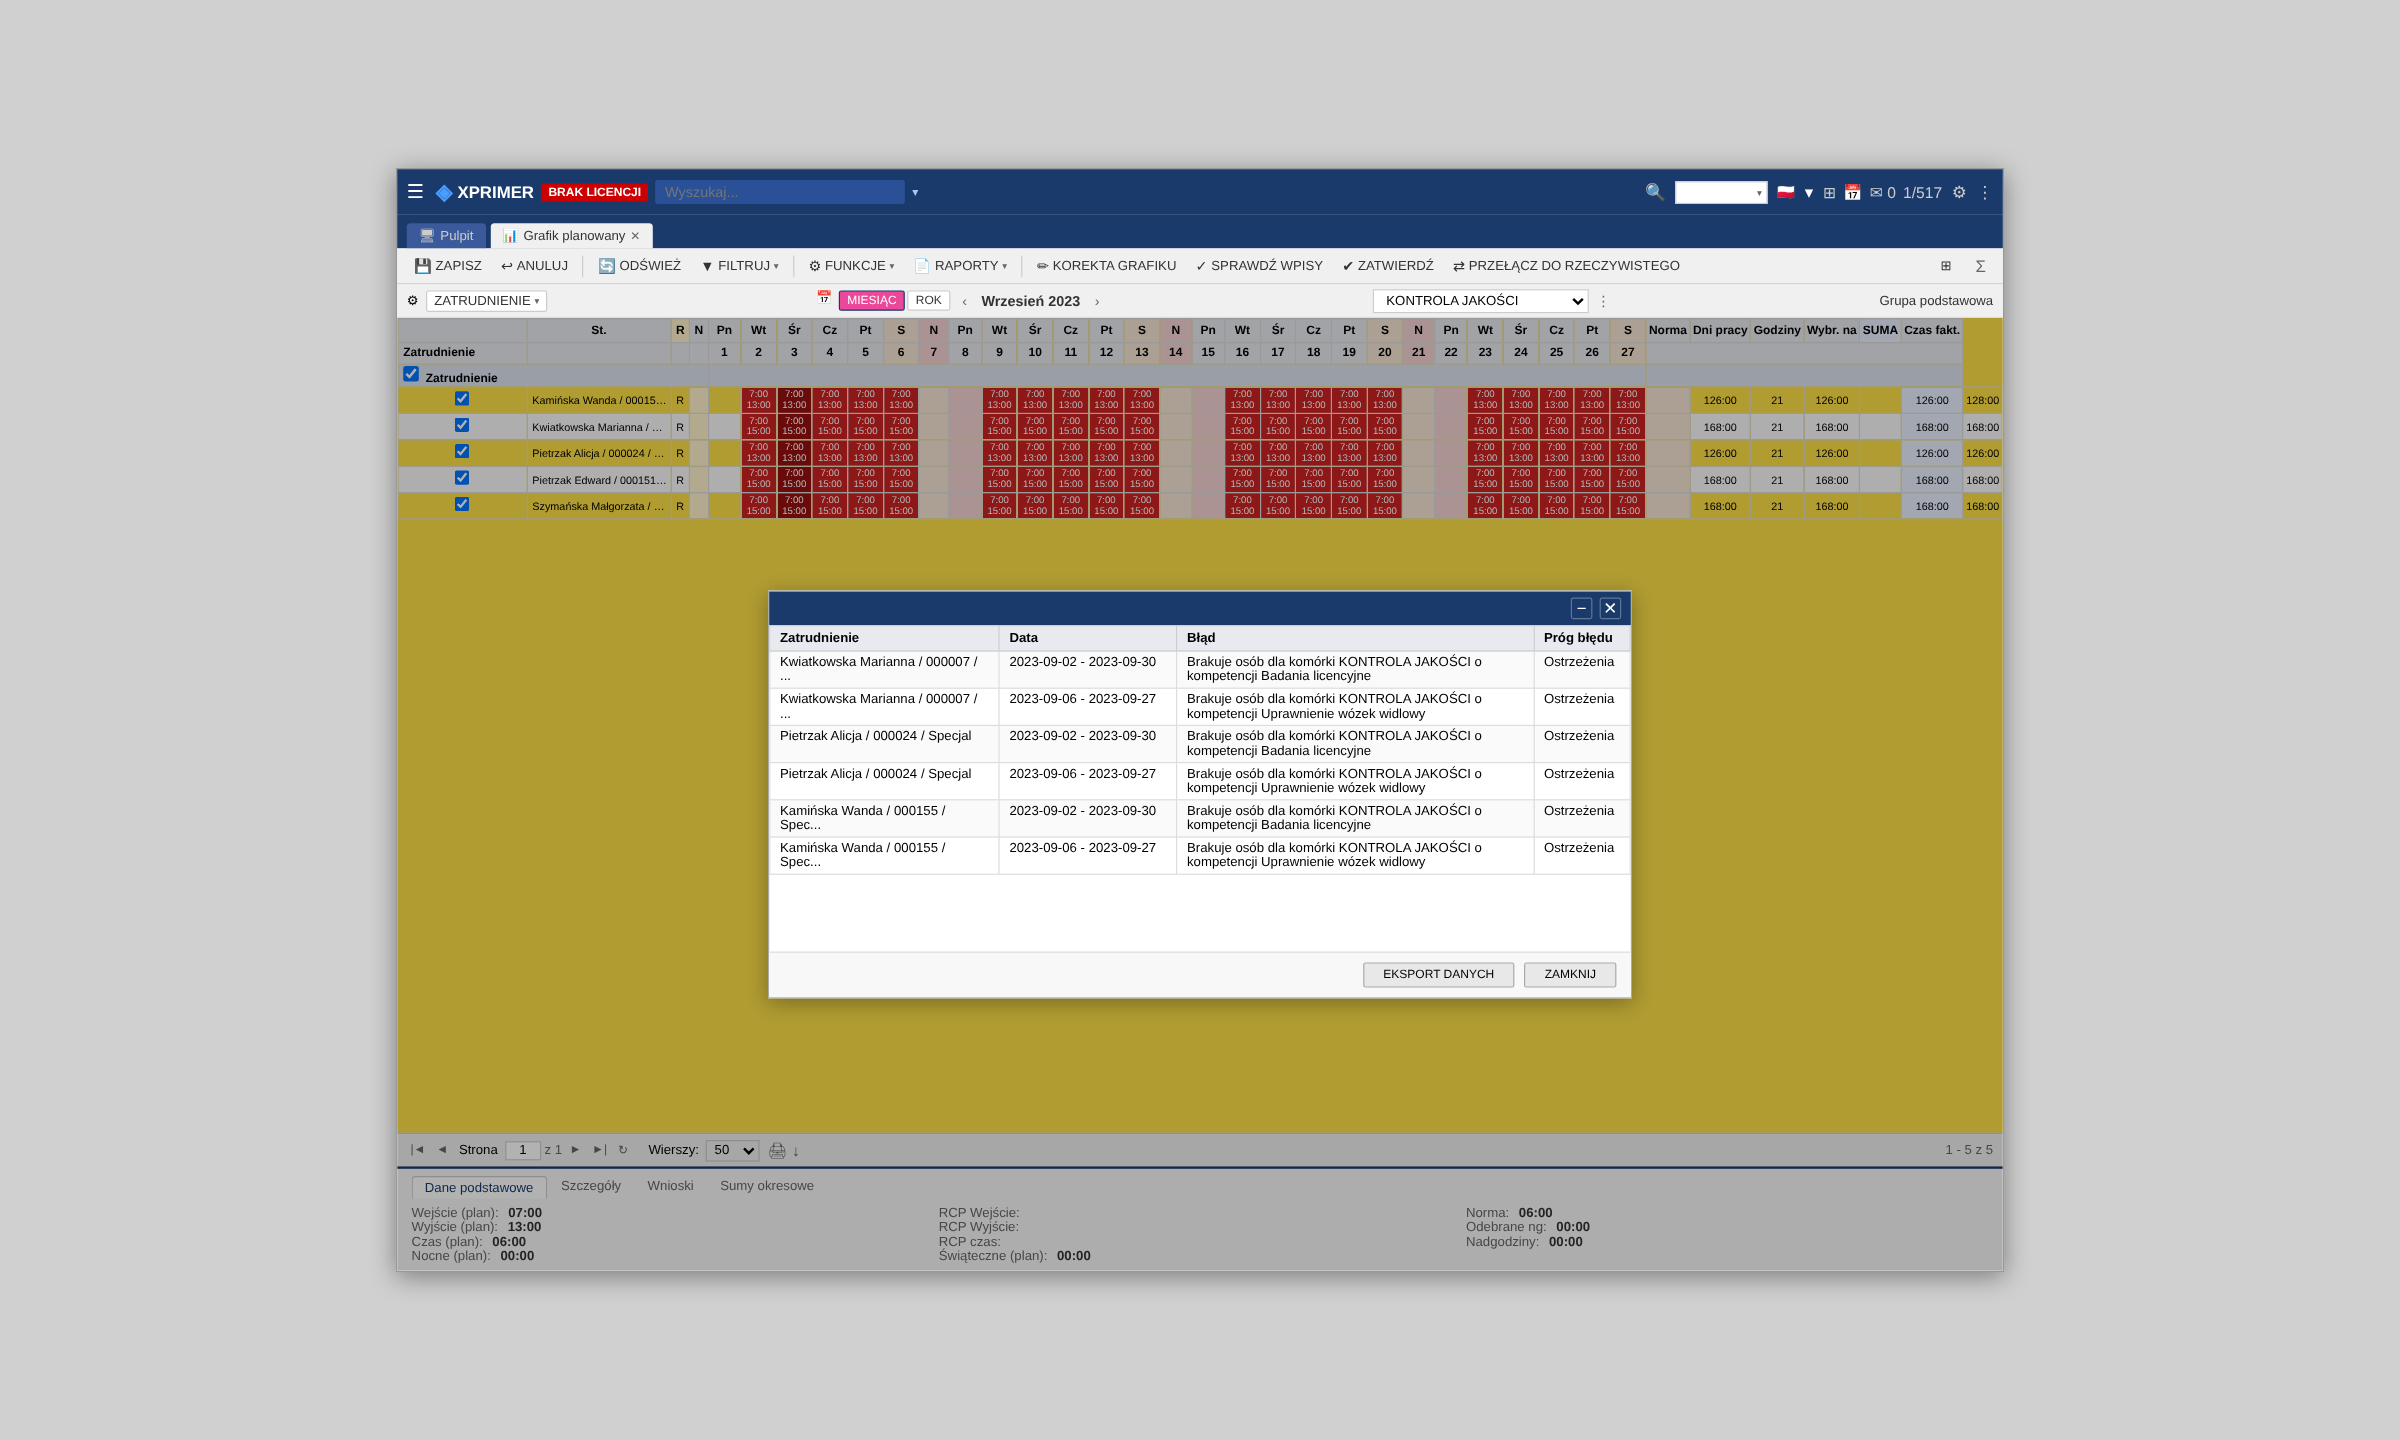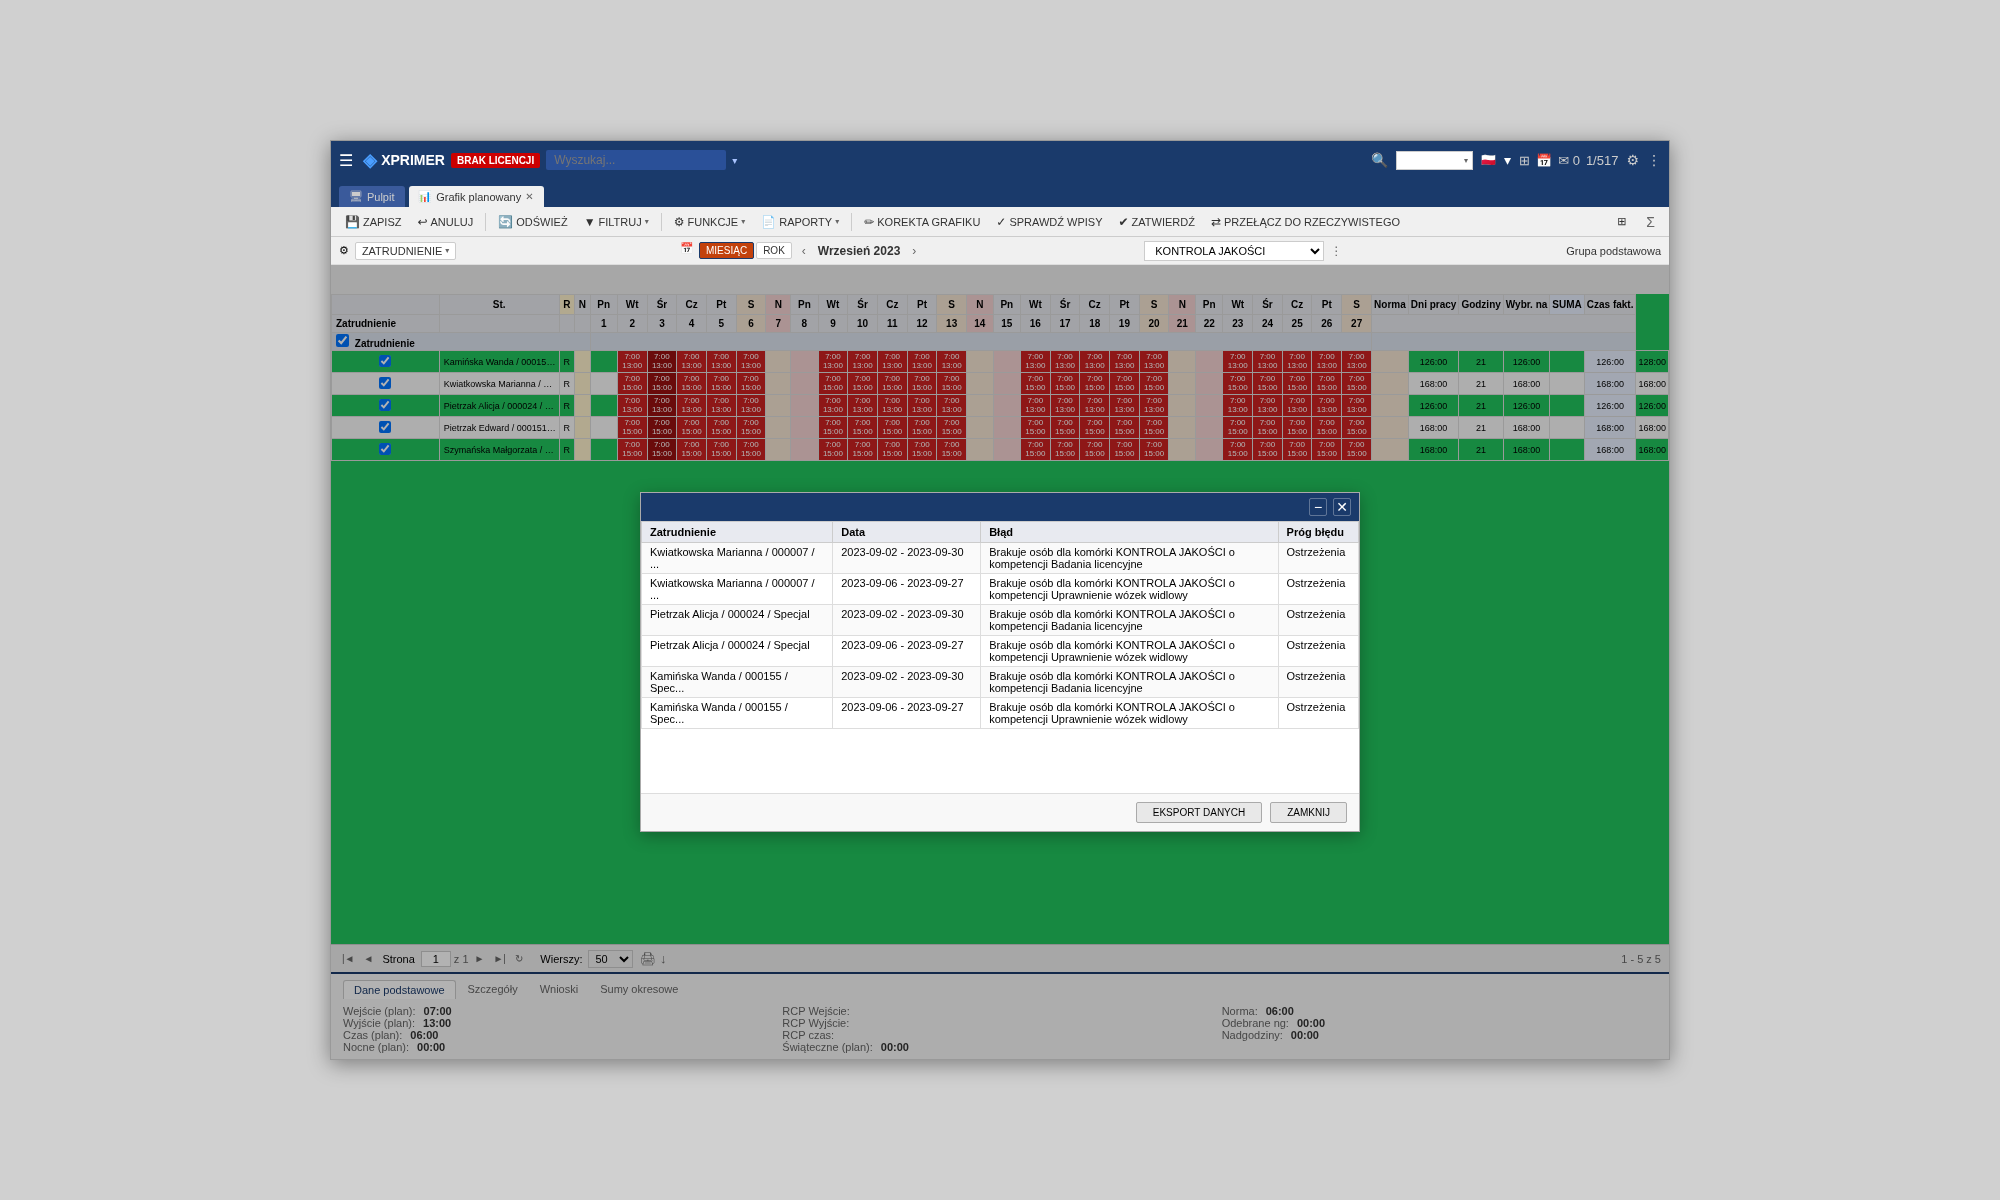--- a/index.html
+++ b/index.html
@@ -29,21 +29,21 @@
     .hamburger-icon { color: white; font-size: 16px; cursor: pointer; margin-right: 4px; }
     .logo { color: white; font-size: 14px; font-weight: bold; display: flex; align-items: center; gap: 4px; }
     .logo-icon { color: #4a9eff; font-size: 18px; }
     .brak-licencji { background: #cc0000; color: white; font-size: 10px; font-weight: bold; padding: 2px 6px; border-radius: 2px; }
     .search-box {
       background: #2a5098;
       color: #c4b5fd;
       border: none;
       padding: 3px 8px;
       font-size: 12px;
-      width: 180px;
+      width: 208px;
       border-radius: 2px;
     }
     .search-arrow { color: #aac4ff; font-size: 10px; }
     .spacer { flex: 1; }
     .nav-right { display: flex; align-items: center; gap: 8px; color: white; }
     .nav-search-icon { font-size: 14px; cursor: pointer; }
     .wszystkie-select {
       background: white;
       border: 1px solid #ccc;
       padding: 2px 4px;
@@ -141,21 +141,21 @@
       border-radius: 2px;
     }
     .view-toggle { display: flex; gap: 2px; }
     .view-btn {
       font-size: 10px;
       padding: 2px 6px;
       border: 1px solid #ccc;
       cursor: pointer;
       border-radius: 2px;
     }
-    .view-btn.active { background: #c2410c; color: white; border-color: #1a3a6b; text-align: center; }
+    .view-btn.active { background: #ec4899; color: white; border-color: #1a3a6b; text-align: center; }
     .view-btn.inactive { background: white; color: #333; }
     .nav-arrows { display: flex; gap: 2px; align-items: center; }
     .nav-arrow { font-size: 12px; cursor: pointer; color: #666; padding: 1px 4px; }
     .month-year { font-size: 12px; font-weight: bold; color: #333; padding: 0 6px; }
     .spacer-right { flex: 1; }
     .kontrola-select {
       border: 1px solid #ccc;
       background: white;
       font-size: 11px;
       padding: 2px 6px;
@@ -172,22 +172,21 @@
       display: flex;
       flex-direction: column;
       overflow: hidden;
       position: relative;
     }
 
     
     .schedule-container {
       flex: 1;
       overflow: auto;
-      background: #22c55e;
-      margin-top: 29px;
+      background: #fde047;
     }
 
     .schedule-table {
       width: 100%;
       border-collapse: collapse;
       font-size: 10px;
       min-width: 1200px;
     }
 
     .schedule-table th, .schedule-table td {

